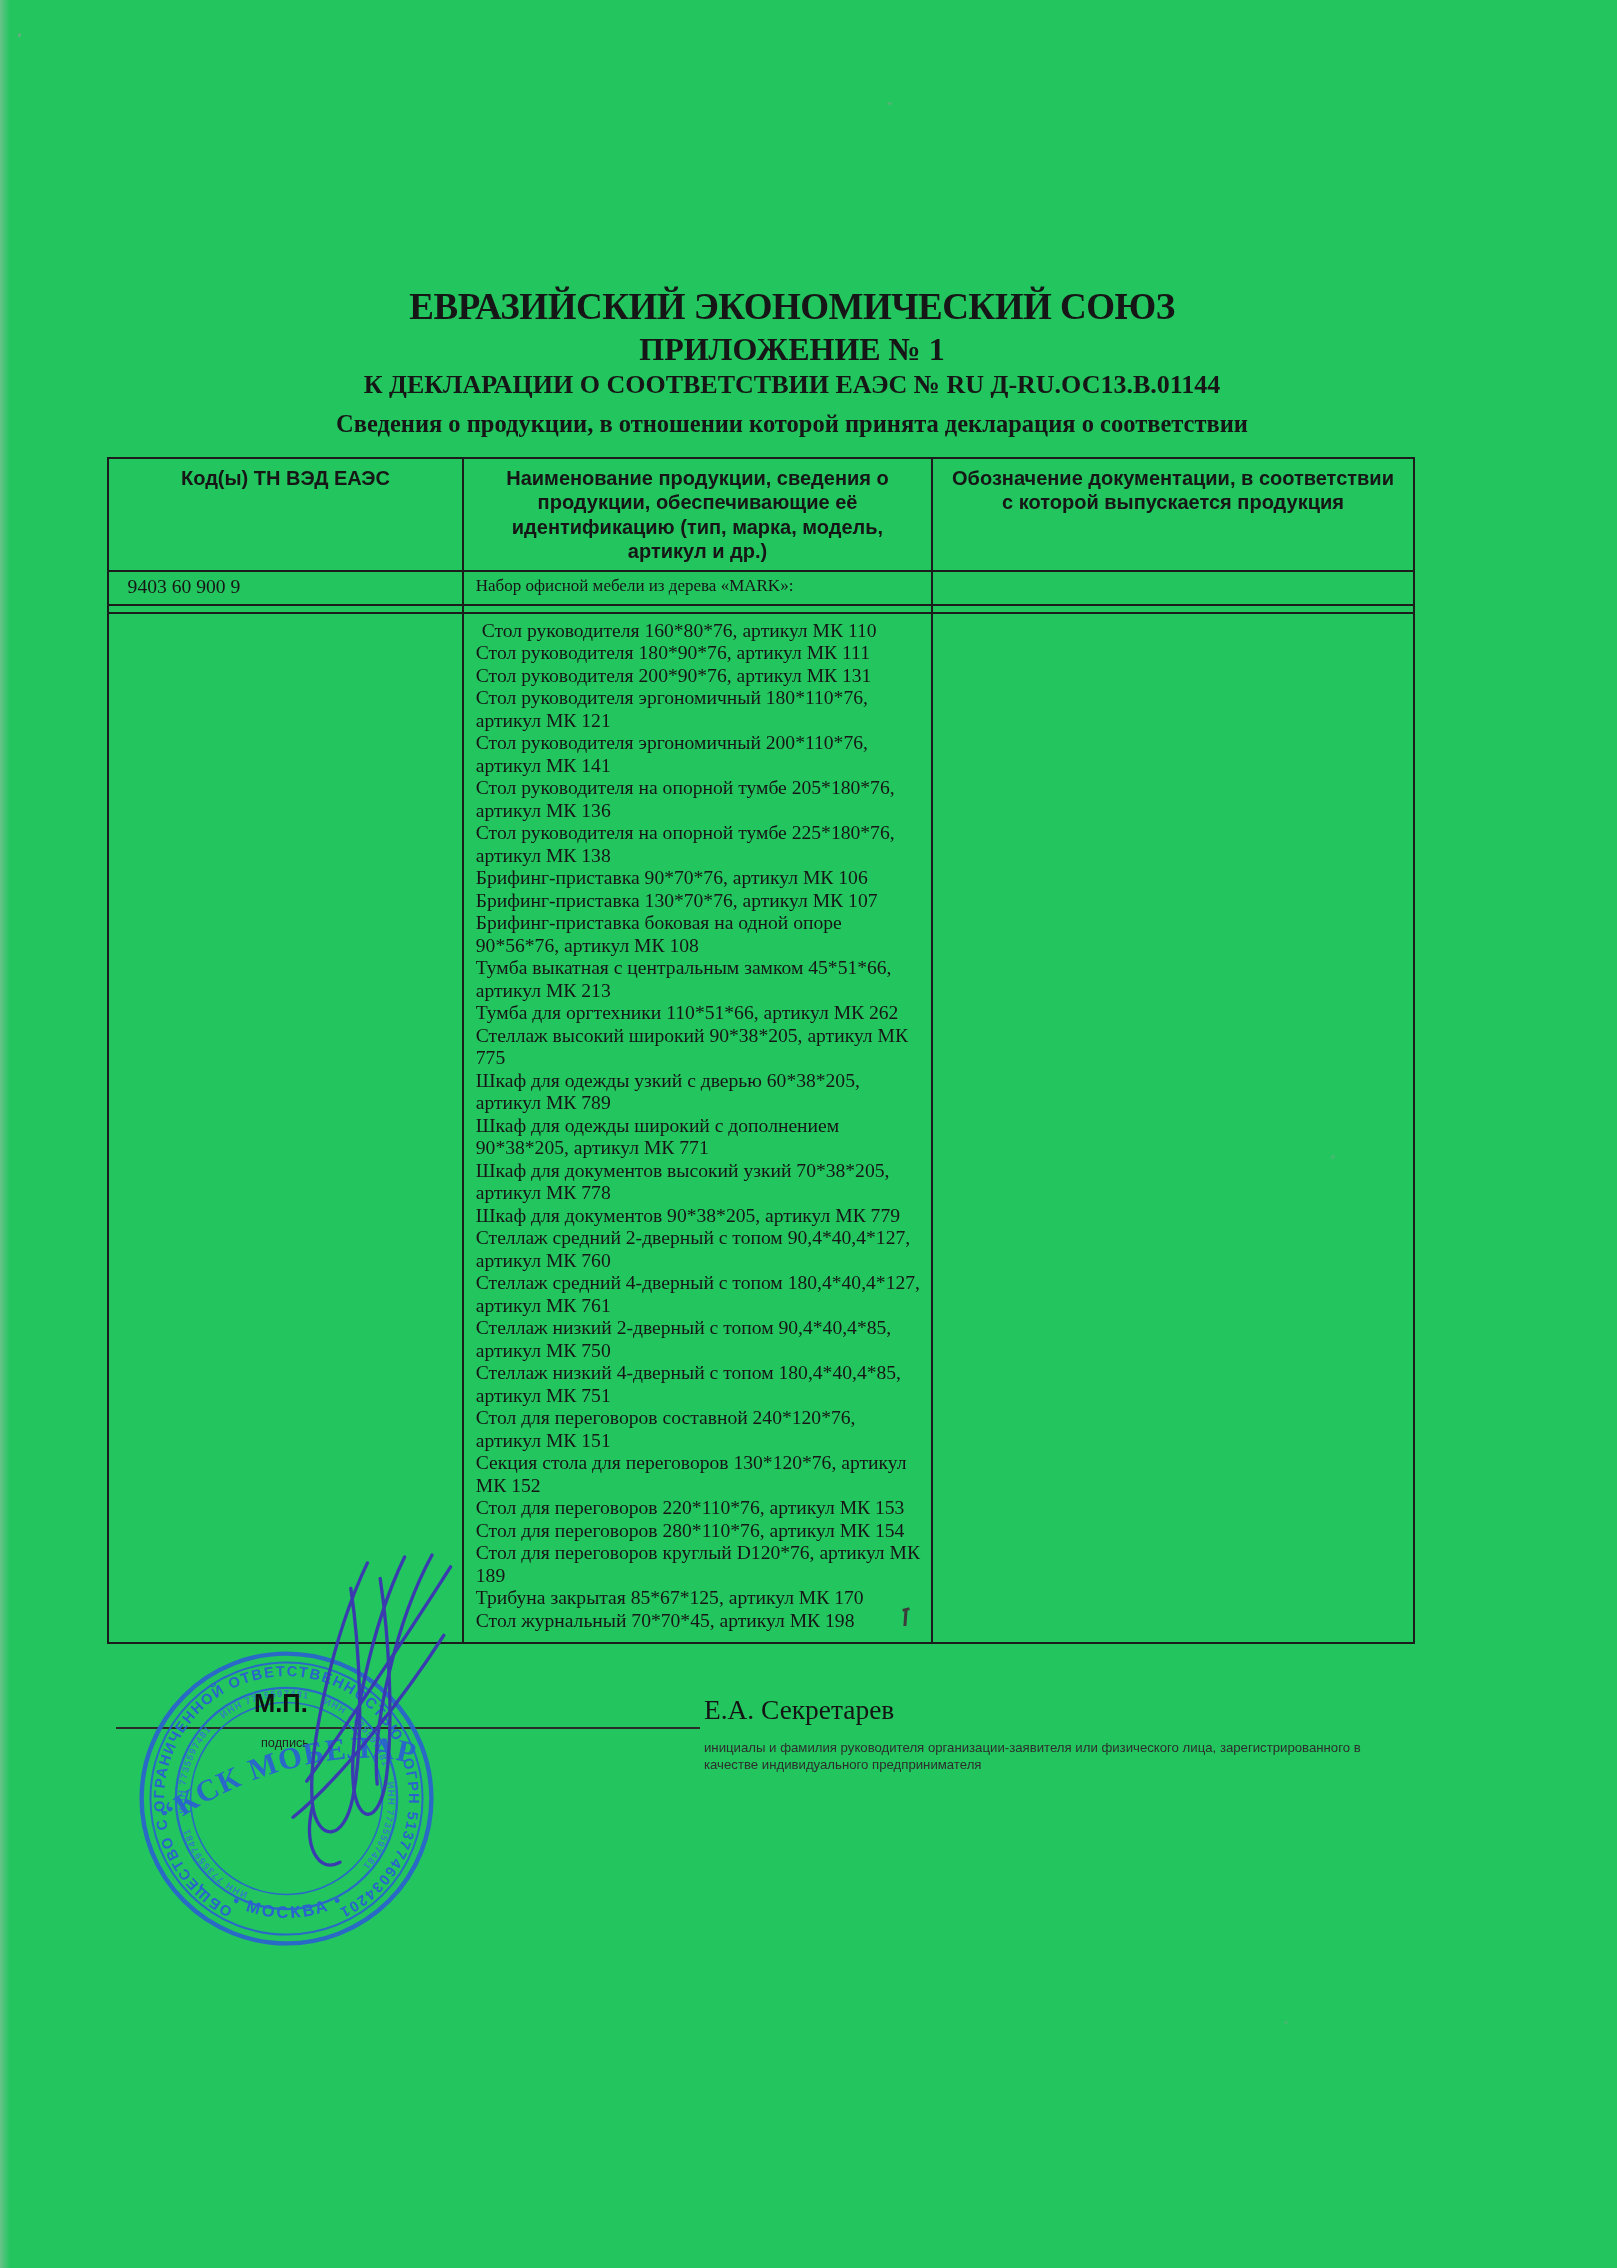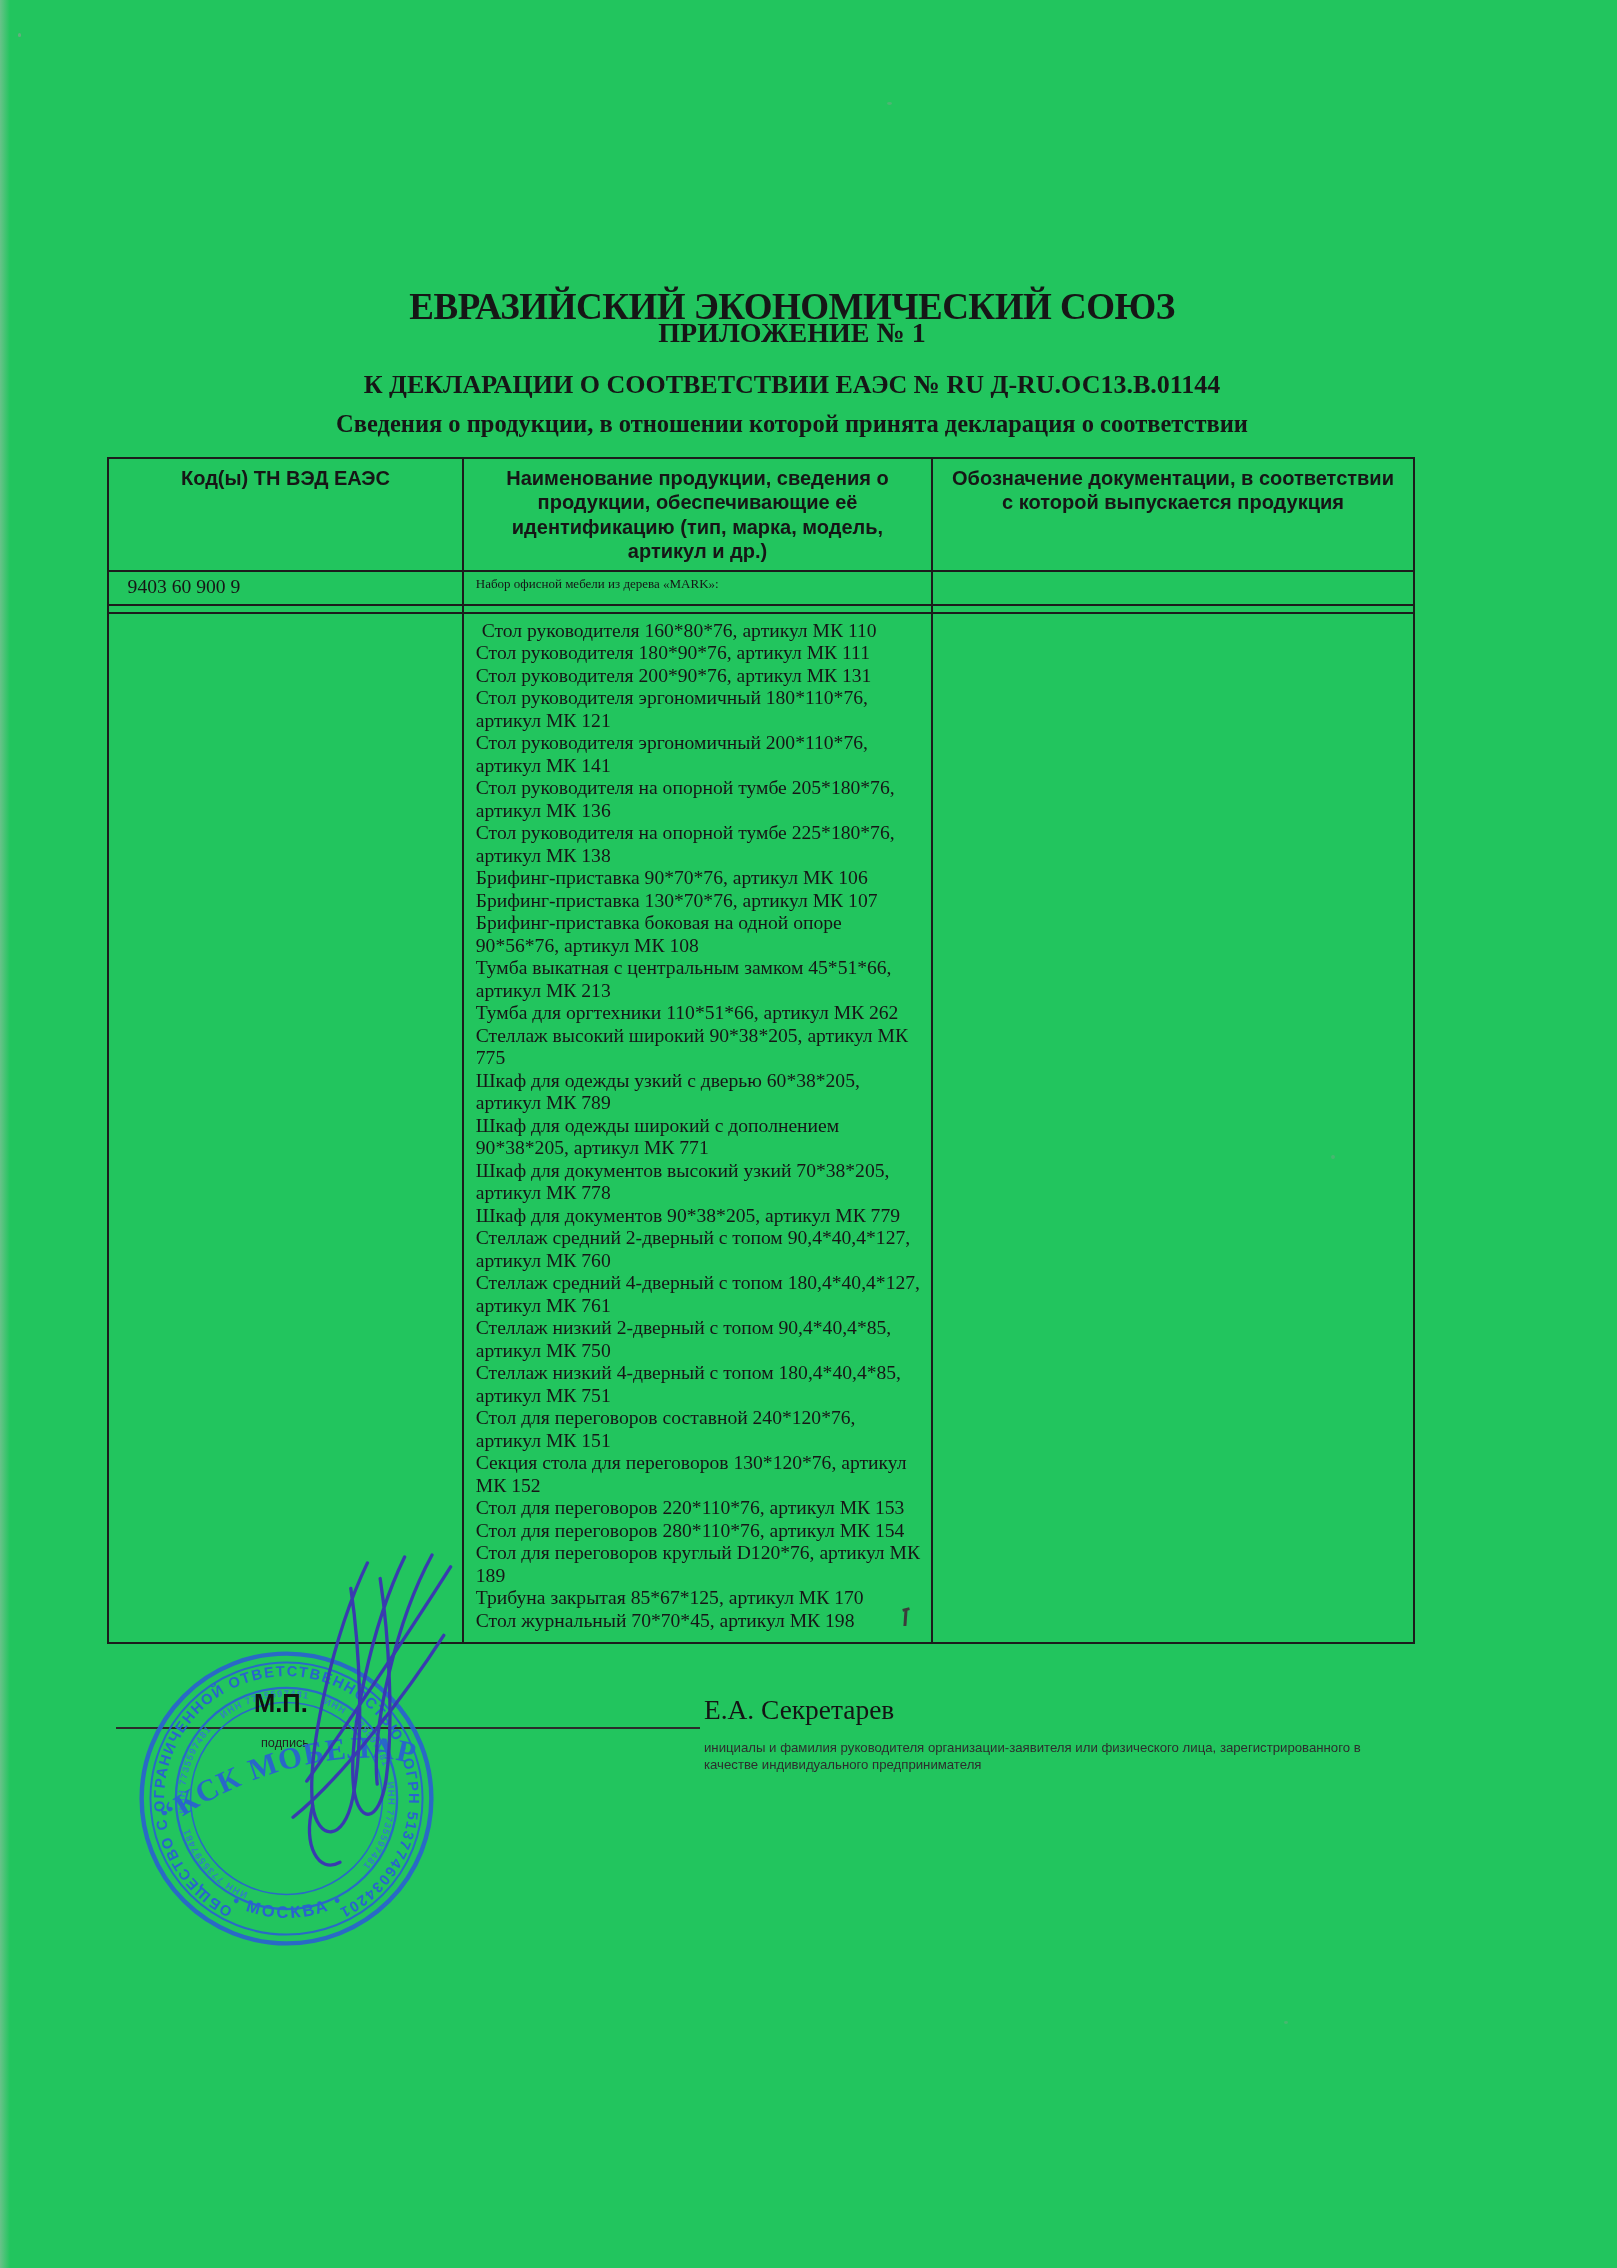--- a/index.html
+++ b/index.html
@@ -8,38 +8,38 @@
     font-family:"Liberation Serif", serif; color:#161616; overflow:hidden;
   }
   
   .scan-edge{position:absolute;left:0;top:0;width:9.8px;height:100%;
     background:linear-gradient(to right, rgba(190,192,190,.45), rgba(255,255,255,0));}
   .speck{position:absolute;background:#9a9a98;border-radius:50%;opacity:.55;}
 
   
   .hdr{position:absolute;left:0;width:1584px;text-align:center;font-weight:bold;}
   .hdr-1{top:285px;font-size:37px;letter-spacing:-0.5px;}
-  .hdr-2{top:317px;font-size:28px;}
+  .hdr-2{top:331px;font-size:32px;}
   .hdr-3{top:370px;font-size:26px;}
   .hdr-4{top:410px;font-size:24.5px;}
 
   
   table.decl{
     position:absolute;left:107px;top:457px;width:1307px;
     border-collapse:collapse;table-layout:fixed;
     border:2.9px solid #1c1c1c;
   }
   table.decl td{border:2px solid #1c1c1c;vertical-align:top;padding:0;}
   .th-cell{
     font-family:"Liberation Sans", sans-serif;font-weight:bold;
     font-size:20px;line-height:24.5px;text-align:center;
     padding:6.9px 13.7px 5.9px 13.7px !important;height:86px;
   }
   .code-cell{font-size:19.6px;padding:3.9px 5.9px 3.9px 18.6px !important;height:24.5px;}
-  .group-cell{font-size:13px;padding:3.9px 5.9px 3.9px 11.8px !important;border-radius:17px;}
+  .group-cell{font-size:17px;padding:3.9px 5.9px 3.9px 11.8px !important;border-radius:17px;}
   tr.gap td{height:5.9px;padding:0 !important;}
   .items-cell{padding:5.9px 7.8px 9.8px 11.8px !important;}
   .item{font-size:19.6px;line-height:22.5px;}
   .item:first-child{text-indent:5.9px;}
 
   
   .sig-line{position:absolute;left:116px;top:1727px;width:584px;height:2px;background:#2b2b2b;}
   .sig-label{position:absolute;left:261px;top:1736px;
     font-family:"Liberation Sans", sans-serif;font-size:12.7px;color:#222;}
   .mp{position:absolute;left:254px;top:1689px;

